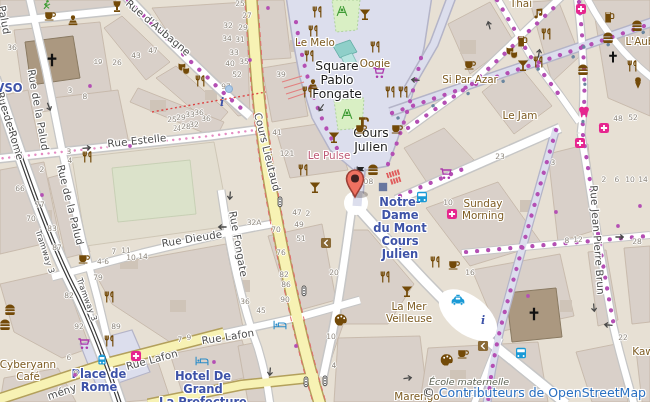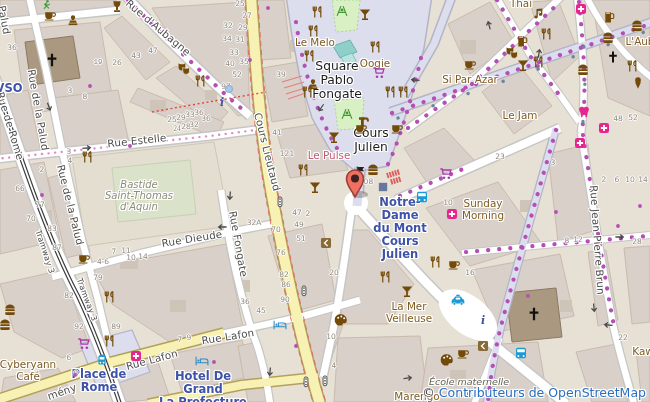--- a/index.html
+++ b/index.html
@@ -321,25 +321,20 @@
       <div class="lbl lbl-poi" style="left: 28px; top: 371px; transform: translate(-50%, -50%) rotate(0deg);">
         <div>Cyberyann</div>
         <div>Café</div>
       </div>
       <div class="lbl lbl-poi" style="left: 643px; top: 352px; transform: translate(-50%, -50%) rotate(0deg);">
         <div>Kaw</div>
       </div>
       <div class="lbl lbl-night" style="left: 329px; top: 156px; transform: translate(-50%, -50%) rotate(0deg);">
         <div>Le Pulse</div>
       </div>
-      <div class="lbl lbl-hist" style="left: 139px; top: 196px; transform: translate(-50%, -50%) rotate(0deg);">
-        <div>Bastide</div>
-        <div>Saint-Thomas</div>
-        <div>d'Aquin</div>
-      </div>
       <div class="lbl lbl-school" style="left: 469px; top: 388px; transform: translate(-50%, -50%) rotate(0deg);">
         <div>École maternelle</div>
         <div>des</div>
       </div>
       <div class="hnum" style="left: 12px; top: 47px;">36</div>
       <div class="hnum" style="left: 98px; top: 62px; font-family: Liberation Mono, monospace;">19</div>
       <div class="hnum" style="left: 117px; top: 62px;">26</div>
       <div class="hnum" style="left: 136px; top: 55px;">43</div>
       <div class="hnum" style="left: 153px; top: 50px;">47</div>
       <div class="hnum" style="left: 70px; top: 90px;">3</div>

